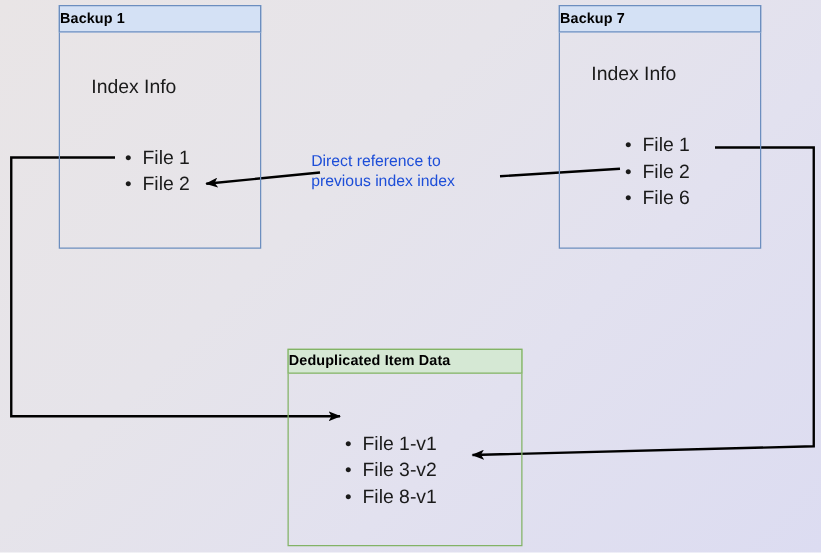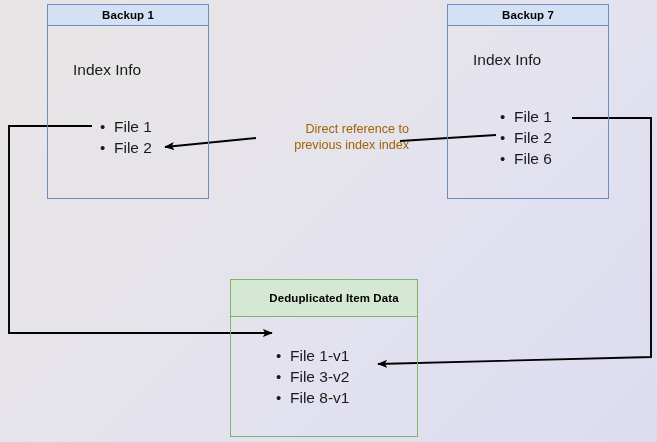--- a/index.html
+++ b/index.html
@@ -40,21 +40,20 @@
   .box-header {
     position: absolute;
     box-sizing: border-box;
     border: 1.3px solid #6c8ebf;
     background: #d4e1f5;
     font-size: 11.5px;
     font-weight: bold;
     color: #000;
     display: flex;
     align-items: center;
-    justify-content: center;
     letter-spacing: 0.1px;
   }
   .box-header.green {
     border-color: #82b366;
     background: #d5e8d4;
   }
   .index-label {
     position: absolute;
     font-size: 15.5px;
     color: #1a1a1a;
@@ -78,22 +77,22 @@
     content: "\2022";
     position: absolute;
     left: 0;
     top: -0.5px;
     font-size: 15px;
     color: #1a1a1a;
   }
   .edge-label {
     position: absolute;
     font-size: 12.6px;
-    color: #a16207;
-    text-align: right;
+    color: #1d4ed8;
+    text-align: left;
     line-height: 15.5px;
     white-space: nowrap;
   }
 </style>
 </head>
 <body>
 
 <div id="canvas">
 
   <svg class="svg-layer" viewBox="0 0 657 442" xmlns="http://www.w3.org/2000/svg">
@@ -127,21 +126,21 @@
     <span>Backup 7</span>
   </div>
   <div class="index-label" style="left:473px; top:51px;">Index Info</div>
   <ul class="file-list" style="left:500px; top:106px;">
     <li>File 1</li>
     <li>File 2</li>
     <li>File 6</li>
   </ul>
 
   <div class="box green" style="left:230px; top:279px; width:188px; height:158px;"></div>
-  <div class="box-header green" style="left:230px; top:279px; width:188px; height:38px;padding-left:20px;">
+  <div class="box-header green" style="left:230px; top:279px; width:188px; height:20px;">
     <span>Deduplicated Item Data</span>
   </div>
   <ul class="file-list" style="left:276px; top:345px;">
     <li>File 1-v1</li>
     <li>File 3-v2</li>
     <li>File 8-v1</li>
   </ul>
 
   <div class="edge-label" style="left:249px; top:122px; width:160px;">
     <div>Direct reference to</div>

